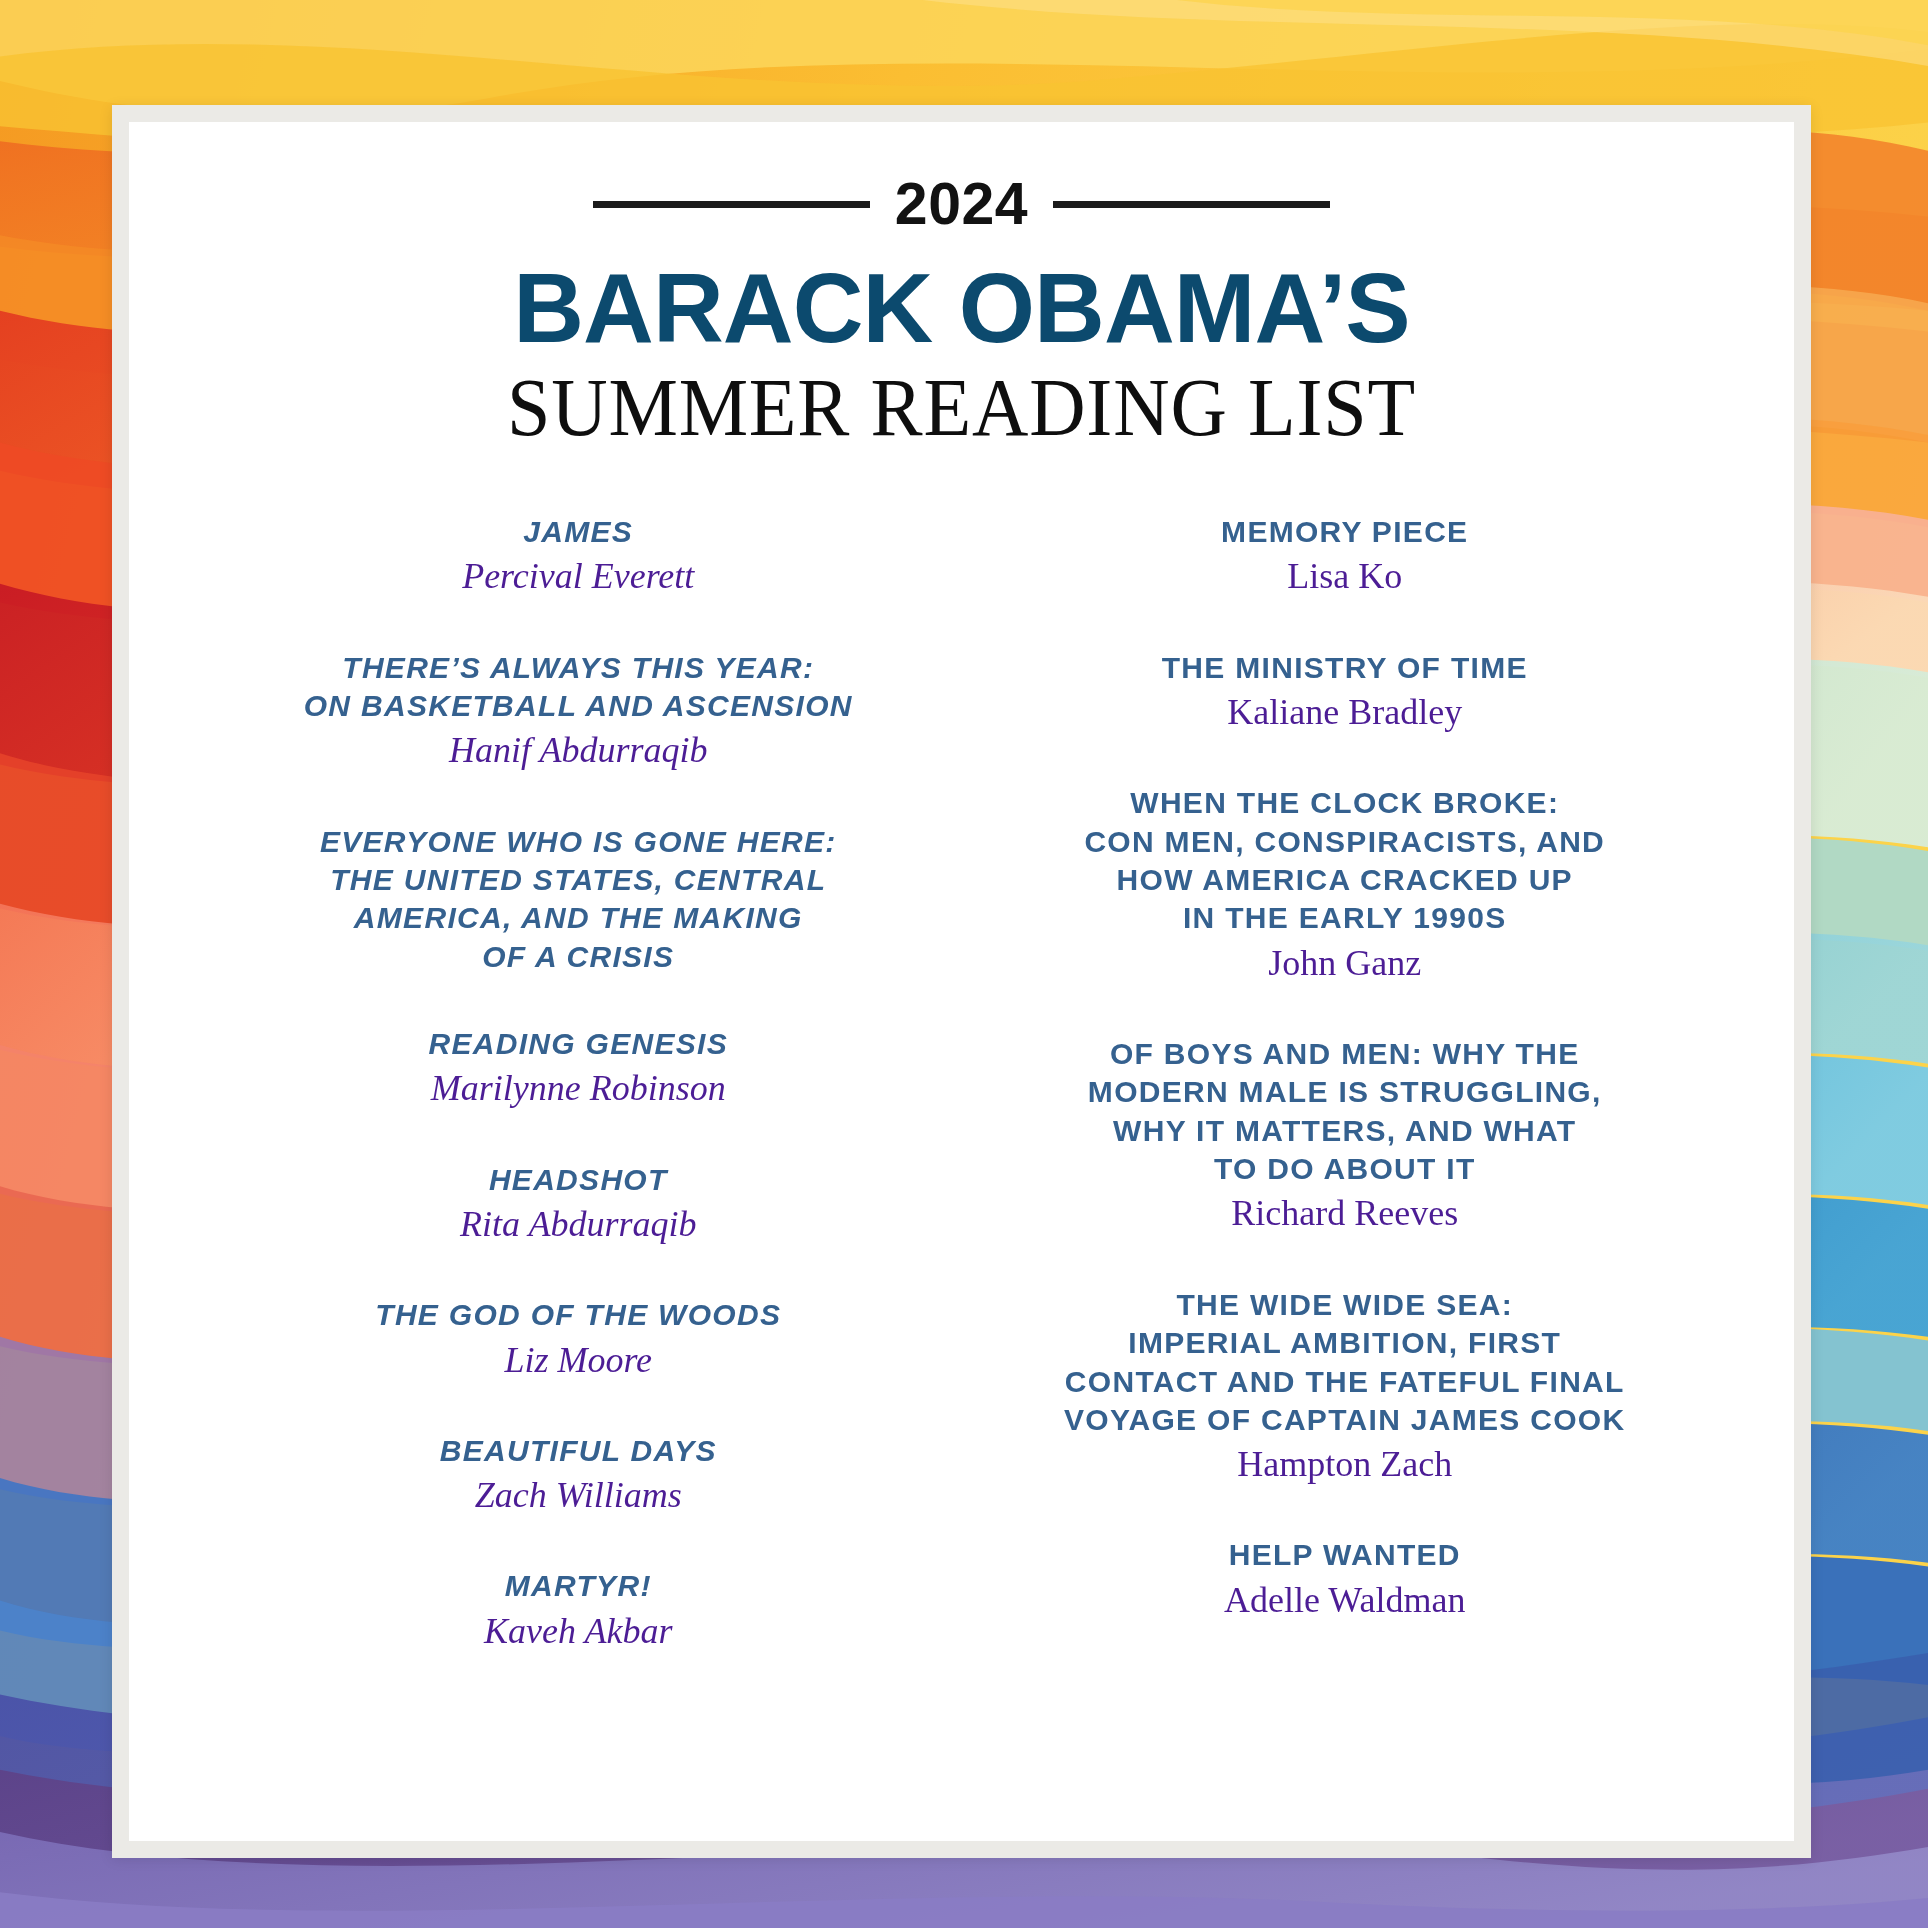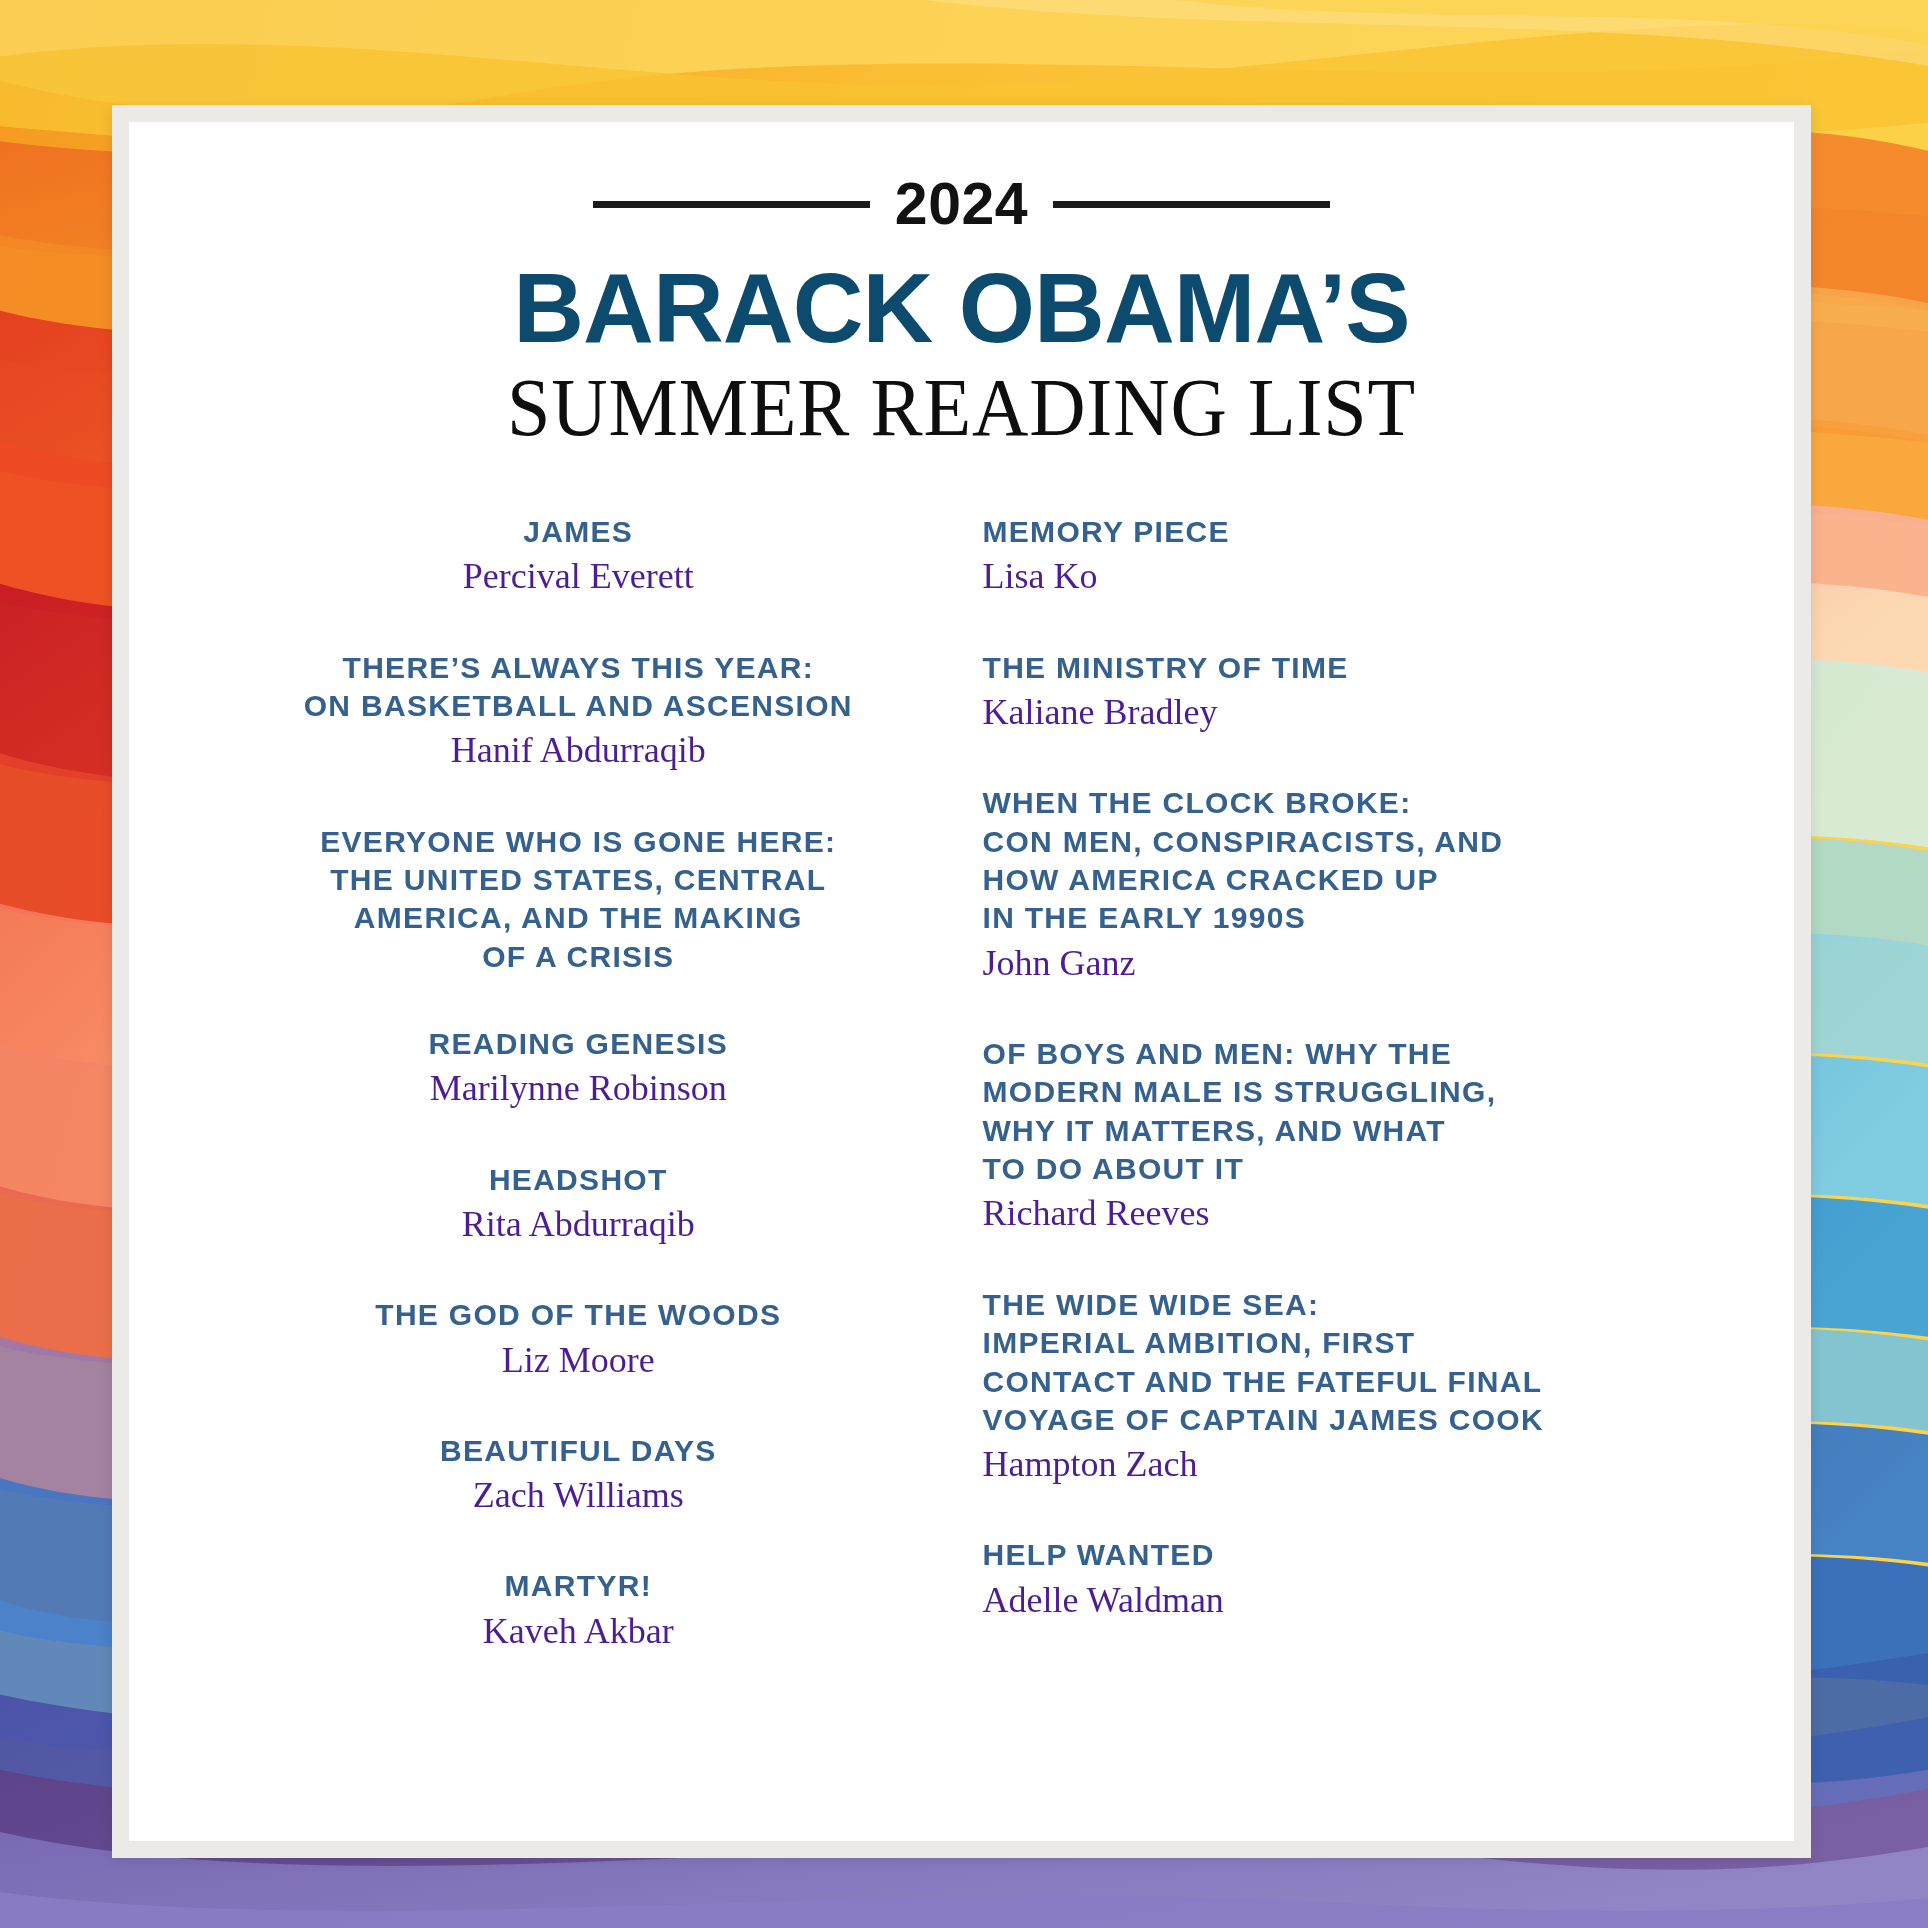--- a/index.html
+++ b/index.html
@@ -95,22 +95,22 @@
   .columns {
     display: flex;
     justify-content: center;
     margin-top: 62px;
     padding: 0 66px;
   }
   .col {
     width: 50%;
     padding: 0 21px;
   }
-  .col-left { text-align: center; }
-  .col-right { }
+  .col-left { text-align: center; font-style: italic; }
+  .col-right { text-align: center; }
 
   .entry { margin-bottom: 49px; }
   .entry:last-child { margin-bottom: 0; margin-top: 41px; }
 
   .book-title {
     font-family: "Liberation Sans", sans-serif;
     font-weight: 700;
     font-size: 30px;
     letter-spacing: 1.3px;
     line-height: 1.28;

